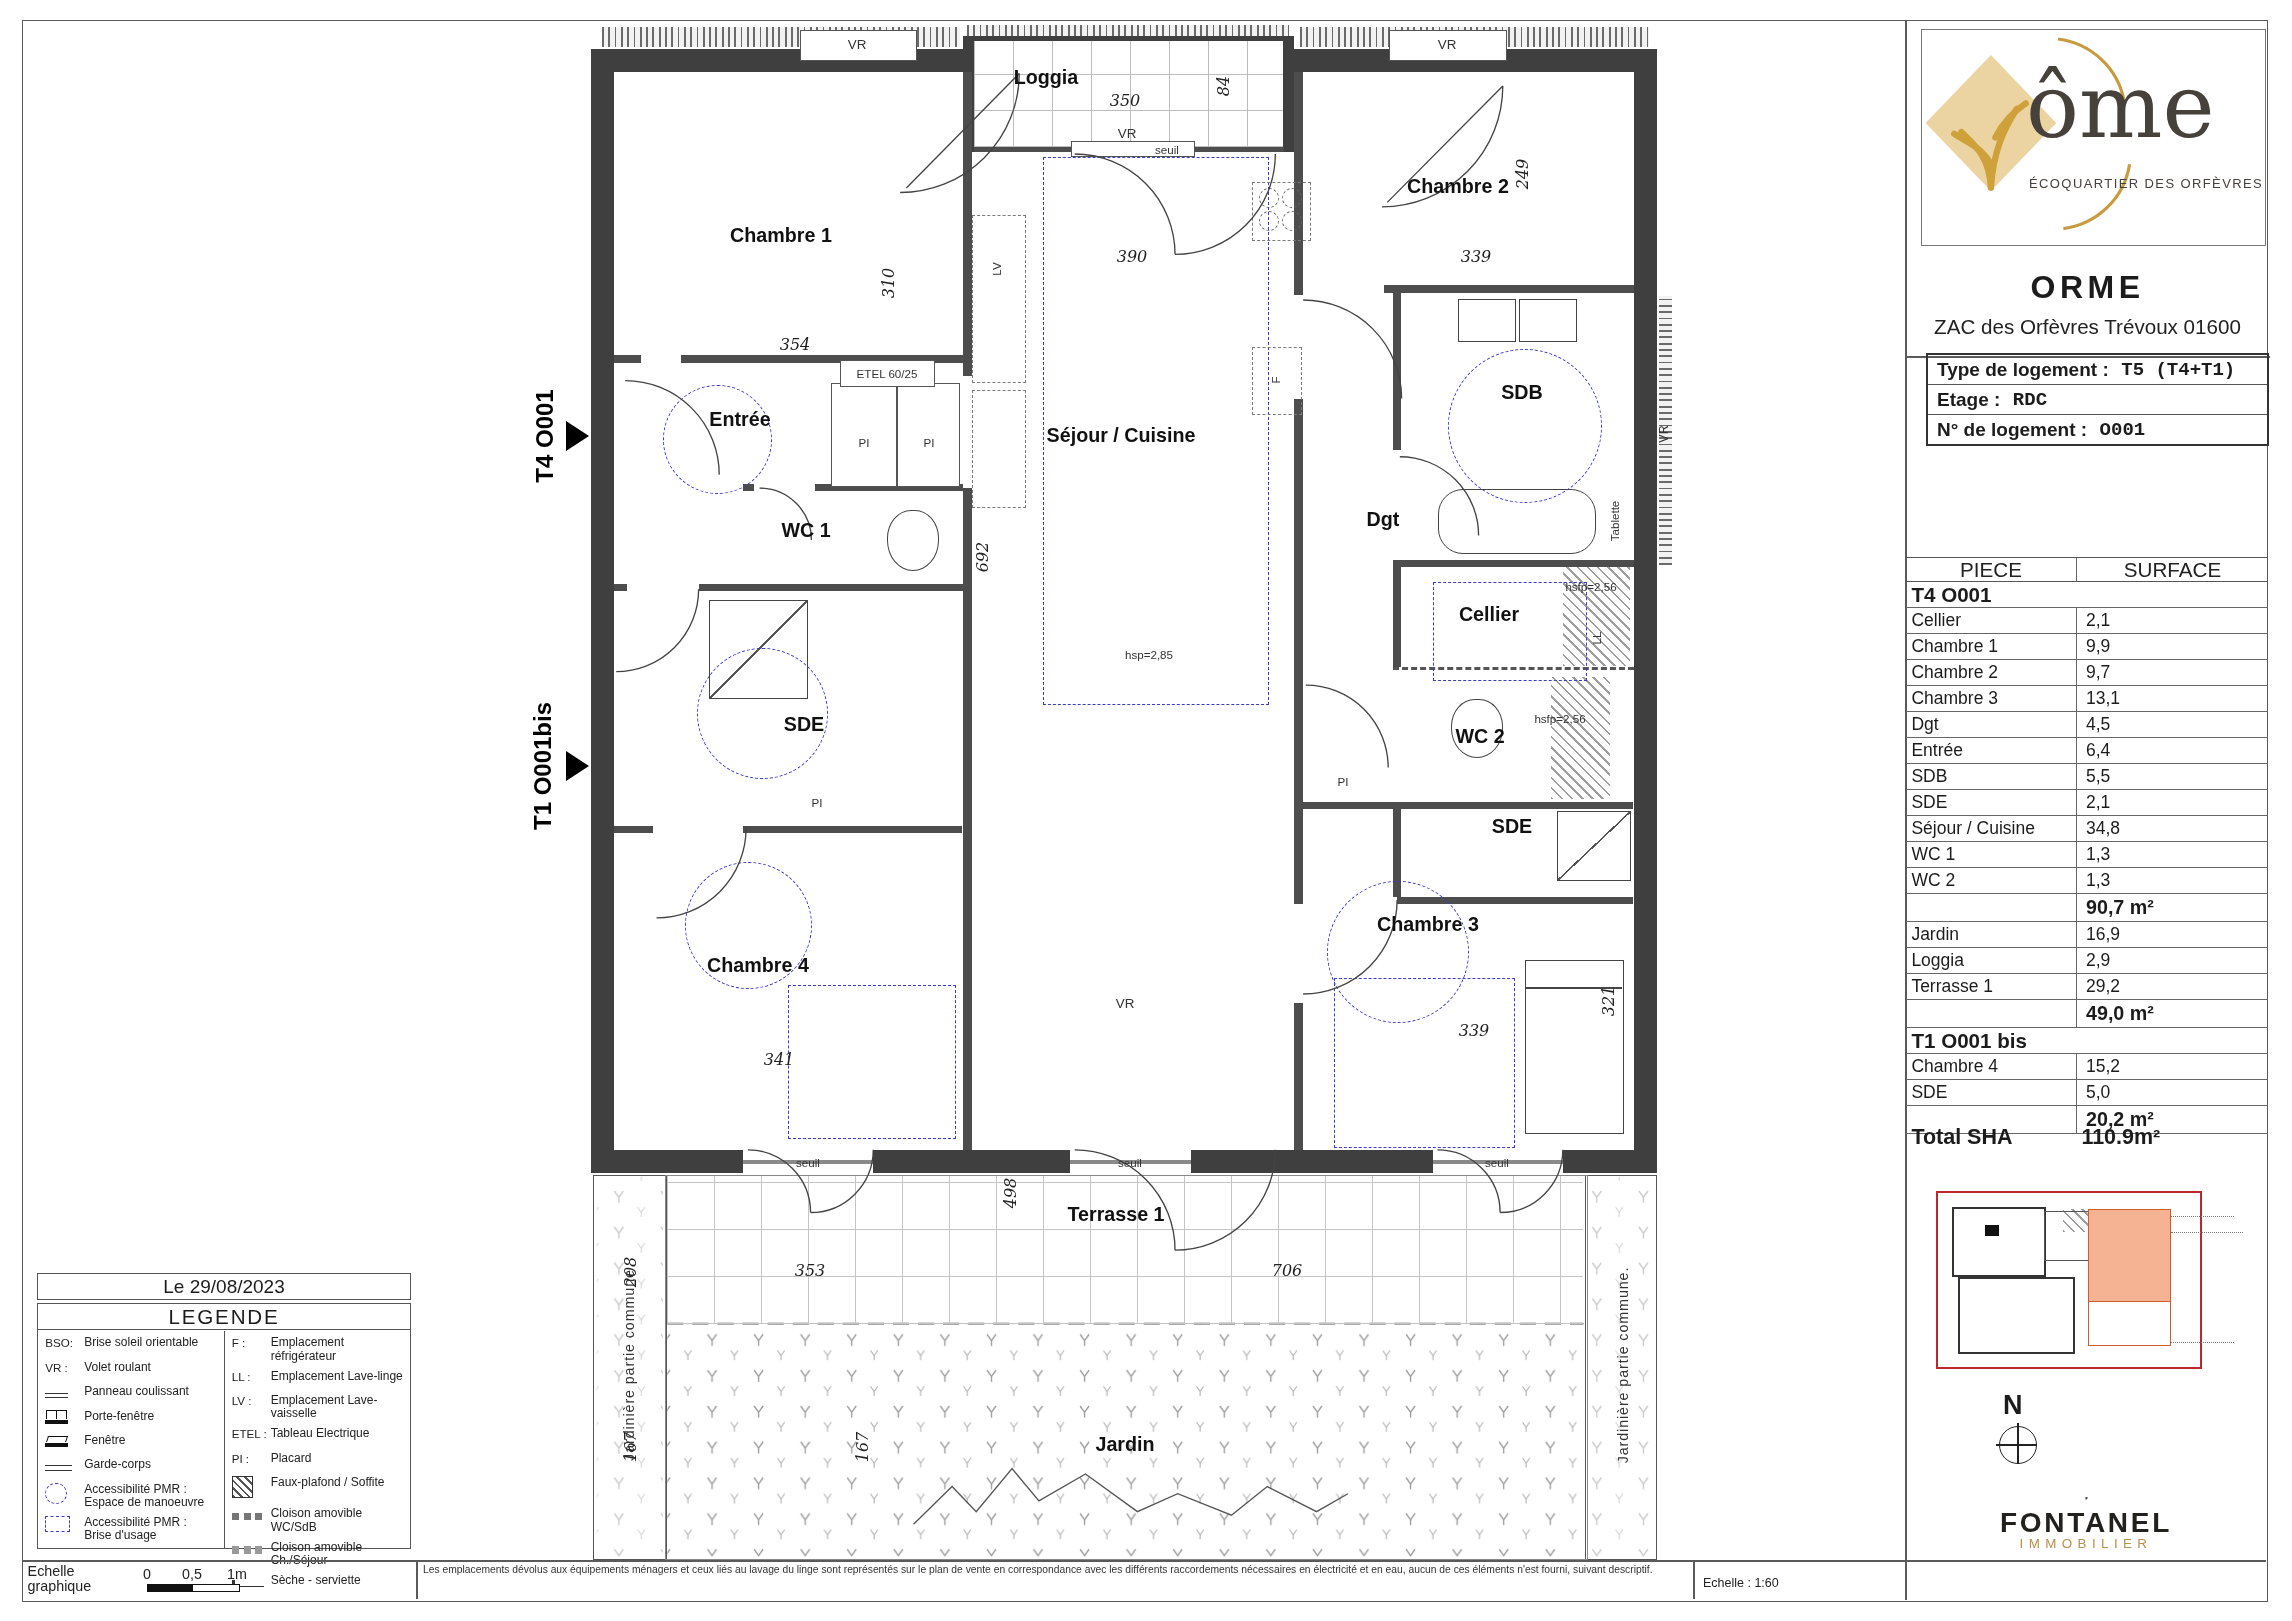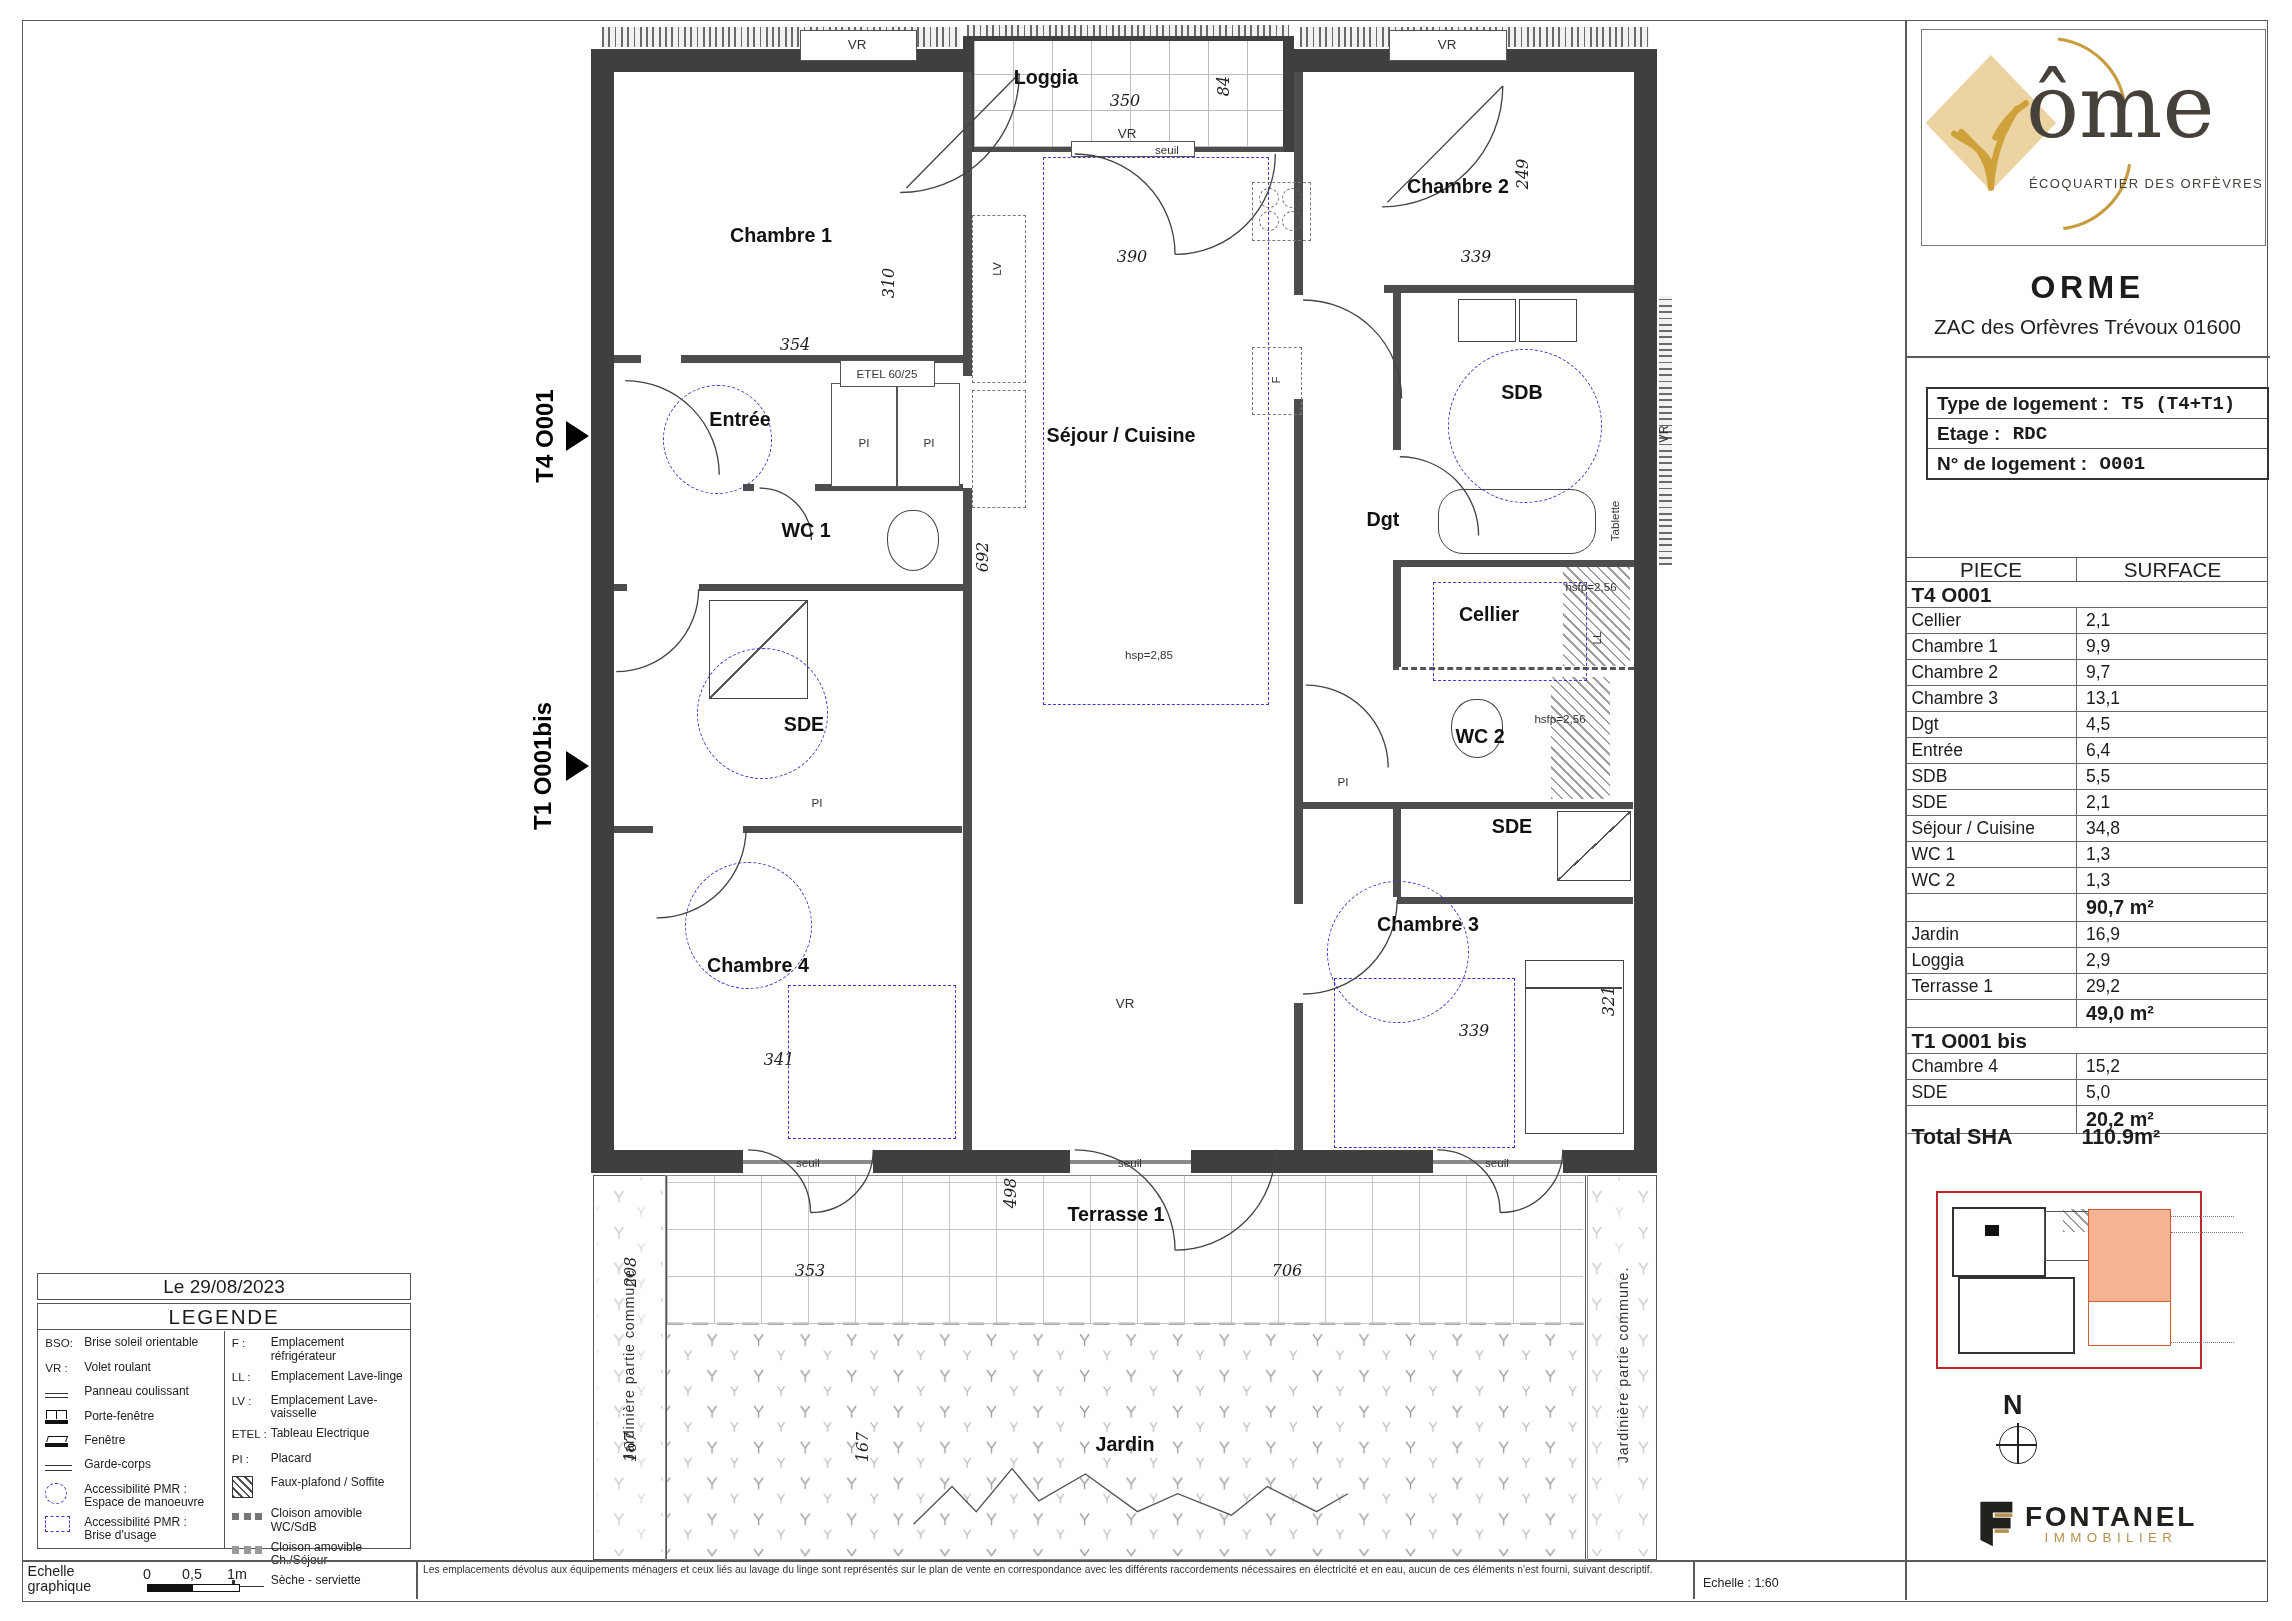--- a/index.html
+++ b/index.html
@@ -67,21 +67,21 @@
   #scalebar-label{position:absolute;left:3.6px;top:1.8px;font-size:14.3px;line-height:15px;color:#222;}
   .sb-tick{position:absolute;top:3.6px;font-size:14.3px;color:#222;transform:translateX(-50%);}
   .sb-seg{position:absolute;top:21.5px;height:6.3px;border:0.9px solid #111;}
   
   #sidebar-divider{left:1905px;top:19.7px;height:1580px;}
   #logo-box{left:1921px;top:29px;width:343px;height:215px;border:1.3px solid #777;}
   #ome-text{left:2026px;top:63px;font-family:"DejaVu Serif",serif;font-size:88px;color:#46413a;font-weight:500;line-height:88px;}
   #ome-sub{left:2029px;top:176px;font-size:13px;letter-spacing:1.4px;color:#46413a;}
   #building-title{left:1905px;top:269px;width:365px;text-align:center;font-size:32px;font-weight:bold;letter-spacing:4.5px;}
   #building-address{left:1905px;top:315px;width:365px;text-align:center;font-size:20.6px;color:#222;}
-  #info-box{left:1926px;top:387px;width:339px;border:2.2px solid #333;}
+  #info-box{left:1926px;top:353px;width:339px;border:2.2px solid #333;}
   .info-row{display:flex;align-items:center;height:29px;padding-left:9px;font-size:19px;font-weight:bold;}
   .info-row+.info-row{border-top:1.3px solid #555;}
   .info-val{margin-left:12.5px;font-family:Liberation Mono, monospace;}
   
   #surface-table{left:1906px;top:557px;width:362px;}
   .t-head{display:flex;height:23px;border-top:1.3px solid #555;border-bottom:1.3px solid #555;font-size:20.6px;color:#222;}
   .t-head div{display:flex;align-items:center;justify-content:center;}
   .t-row{display:flex;height:25px;border-bottom:1.1px solid #666;font-size:17.5px;align-items:stretch;}
   .t-row .c1{width:170px;display:flex;align-items:center;padding-left:5.4px;box-sizing:border-box;}
   .t-row .c2{flex:1;display:flex;align-items:center;padding-left:9px;border-left:1.1px solid #666;box-sizing:border-box;}
@@ -92,21 +92,21 @@
   #total-row{left:1906px;top:1125px;width:362px;display:flex;font-size:21.5px;font-weight:bold;}
   #total-row .tl{width:170px;padding-left:5.4px;}
   
   #compass-n{left:2003px;top:1390px;font-size:27px;font-weight:bold;}
   #compass-circle{left:1999px;top:1426px;width:36px;height:36px;border:1.8px solid #222;border-radius:50%;}
   #compass-circle:before{content:"";position:absolute;left:50%;top:-3.6px;width:1.8px;height:41px;background:#222;margin-left:-0.9px;}
   #compass-circle:after{content:"";position:absolute;top:50%;left:-3.6px;height:1.8px;width:41px;background:#222;margin-top:-0.9px;}
   
   #minimap{left:1936px;top:1191px;width:262px;height:174px;border:2.7px solid #c0272d;background:#fff;}
   
-  #fontanel{left:1934px;top:1497px;width:304px;height:54px;display:flex;align-items:center;justify-content:center;gap:9px;}
+  #fontanel{left:1934px;top:1497px;width:304px;height:54px;display:flex;align-items:center;justify-content:center;gap:9px;flex-direction:column;}
   #fontanel-name{font-size:28px;font-weight:800;letter-spacing:2.7px;color:#23211e;line-height:27px;}
   #fontanel-sub{font-size:13.4px;letter-spacing:5.4px;color:#b5914c;text-align:center;}
   
   #footer-top{left:22.4px;top:1560px;width:2244px;}
   #disclaimer{left:423px;top:1564px;width:1254px;font-size:10.3px;line-height:12px;color:#333;}
   #footer-scale{left:1703px;top:1576px;font-size:12.5px;color:#222;}
 </style>
 </head>
 <body>
 

